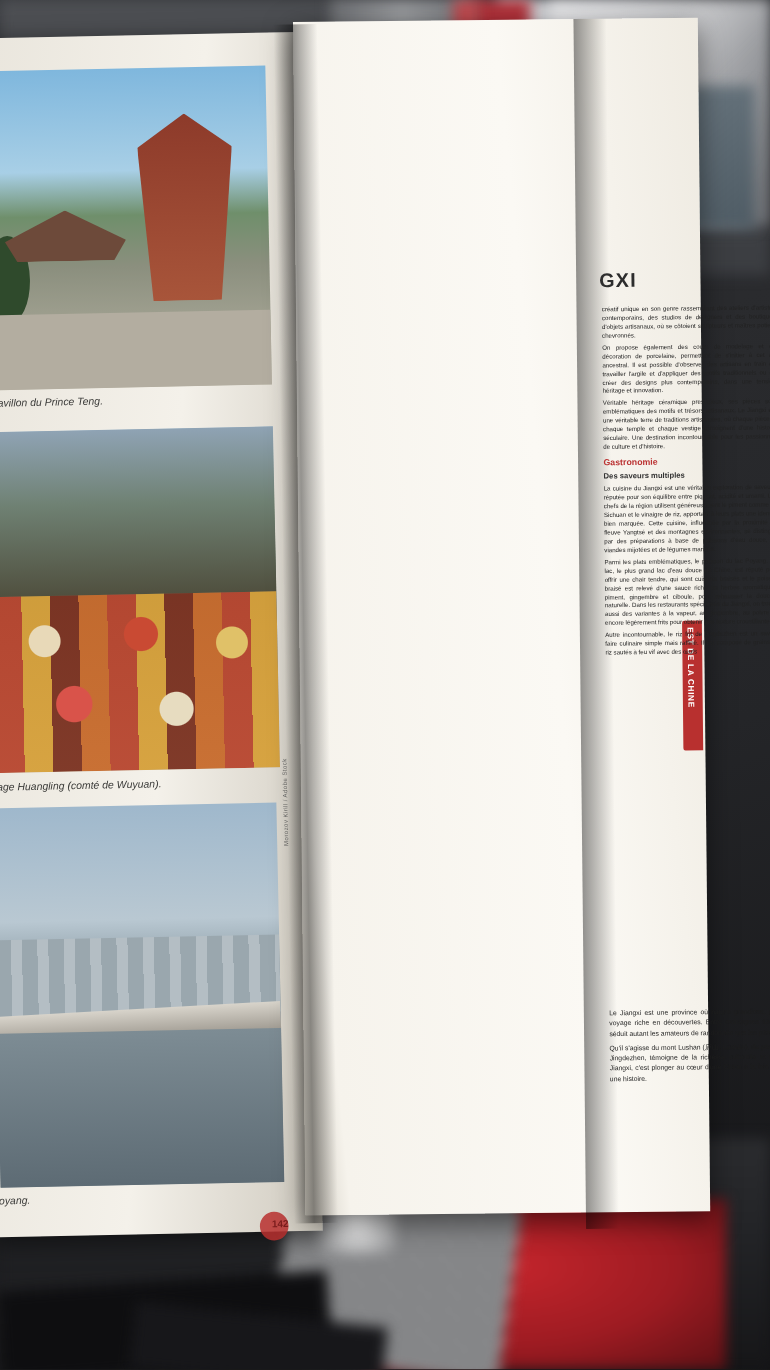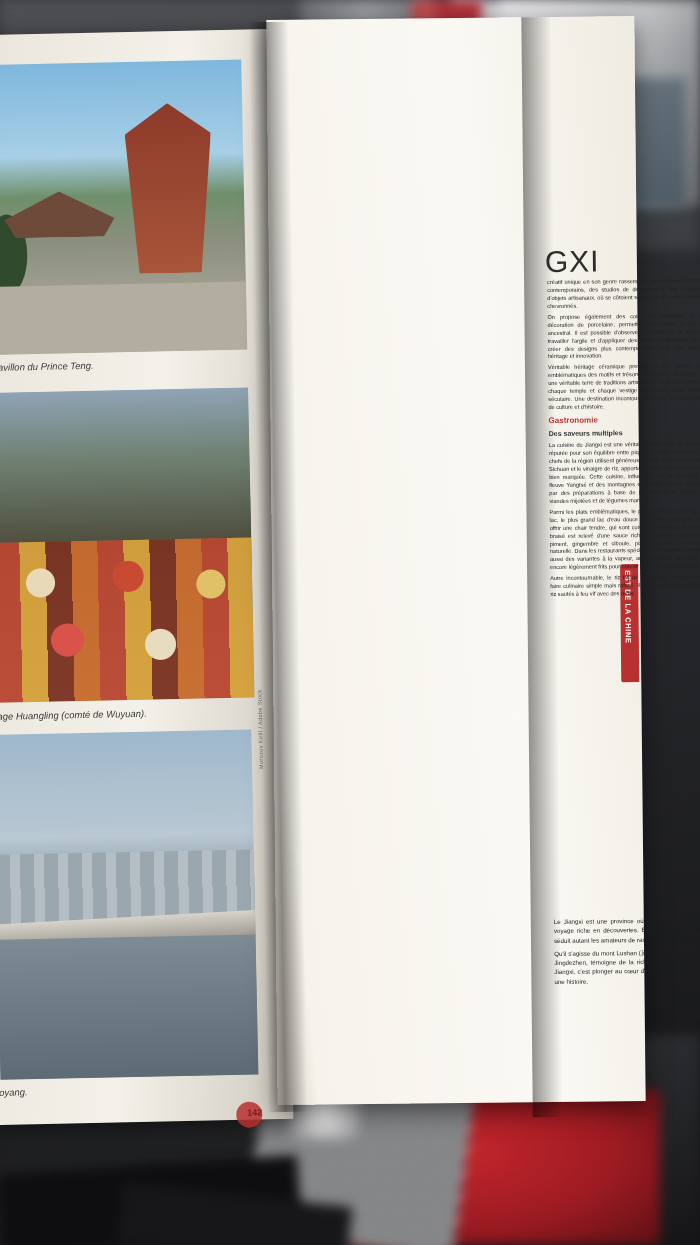--- a/index.html
+++ b/index.html
@@ -94,21 +94,21 @@
   .credit{position:absolute;font-size:5.5px;color:#6a6a68;letter-spacing:.4px;
           writing-mode:vertical-rl;transform:rotate(180deg);}
   .credit3{left:272px;top:660px;}
 
   .folio{position:absolute;font-size:9px;color:#7a1d1d;font-weight:bold;}
   .folio-left{left:254px;top:1078px;}
   .folio-dot{position:absolute;left:243px;top:1072px;width:26px;height:26px;
              border-radius:50%;background:#b9302f;opacity:.85;}
 
   
-  .title-partial{position:absolute;left:276px;top:228px;font-size:30px;font-weight:normal;
+  .title-partial{position:absolute;left:276px;top:228px;font-size:18px;font-weight:bold;
                  color:#2d2d2d;letter-spacing:1px;}
   .cols{position:absolute;left:278px;top:262px;width:348px;height:620px;}
   .col{position:absolute;top:0;width:158px;font-size:5.6px;line-height:1.42;color:#222;text-align:justify;}
   .colA{left:0;}
   .col p{margin:0 0 3px 0;}
   .subhead{font-weight:bold;font-size:8px;color:#b33;margin:6px 0 2px;}
   .subhead2{font-weight:bold;font-size:7px;color:#333;margin:4px 0 2px;}
 
   .bottom-block{position:absolute;left:278px;top:900px;width:350px;font-size:6.2px;
                 line-height:1.5;color:#1d1d1d;text-align:justify;}

